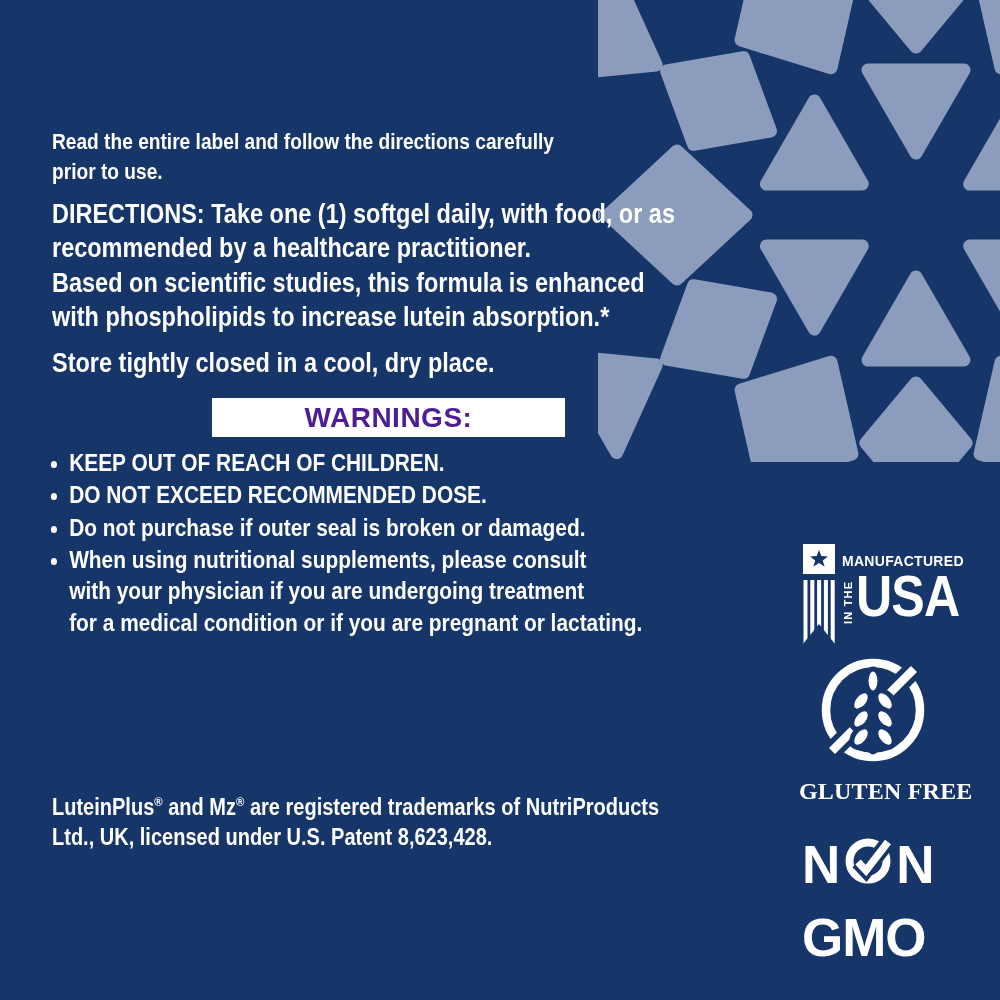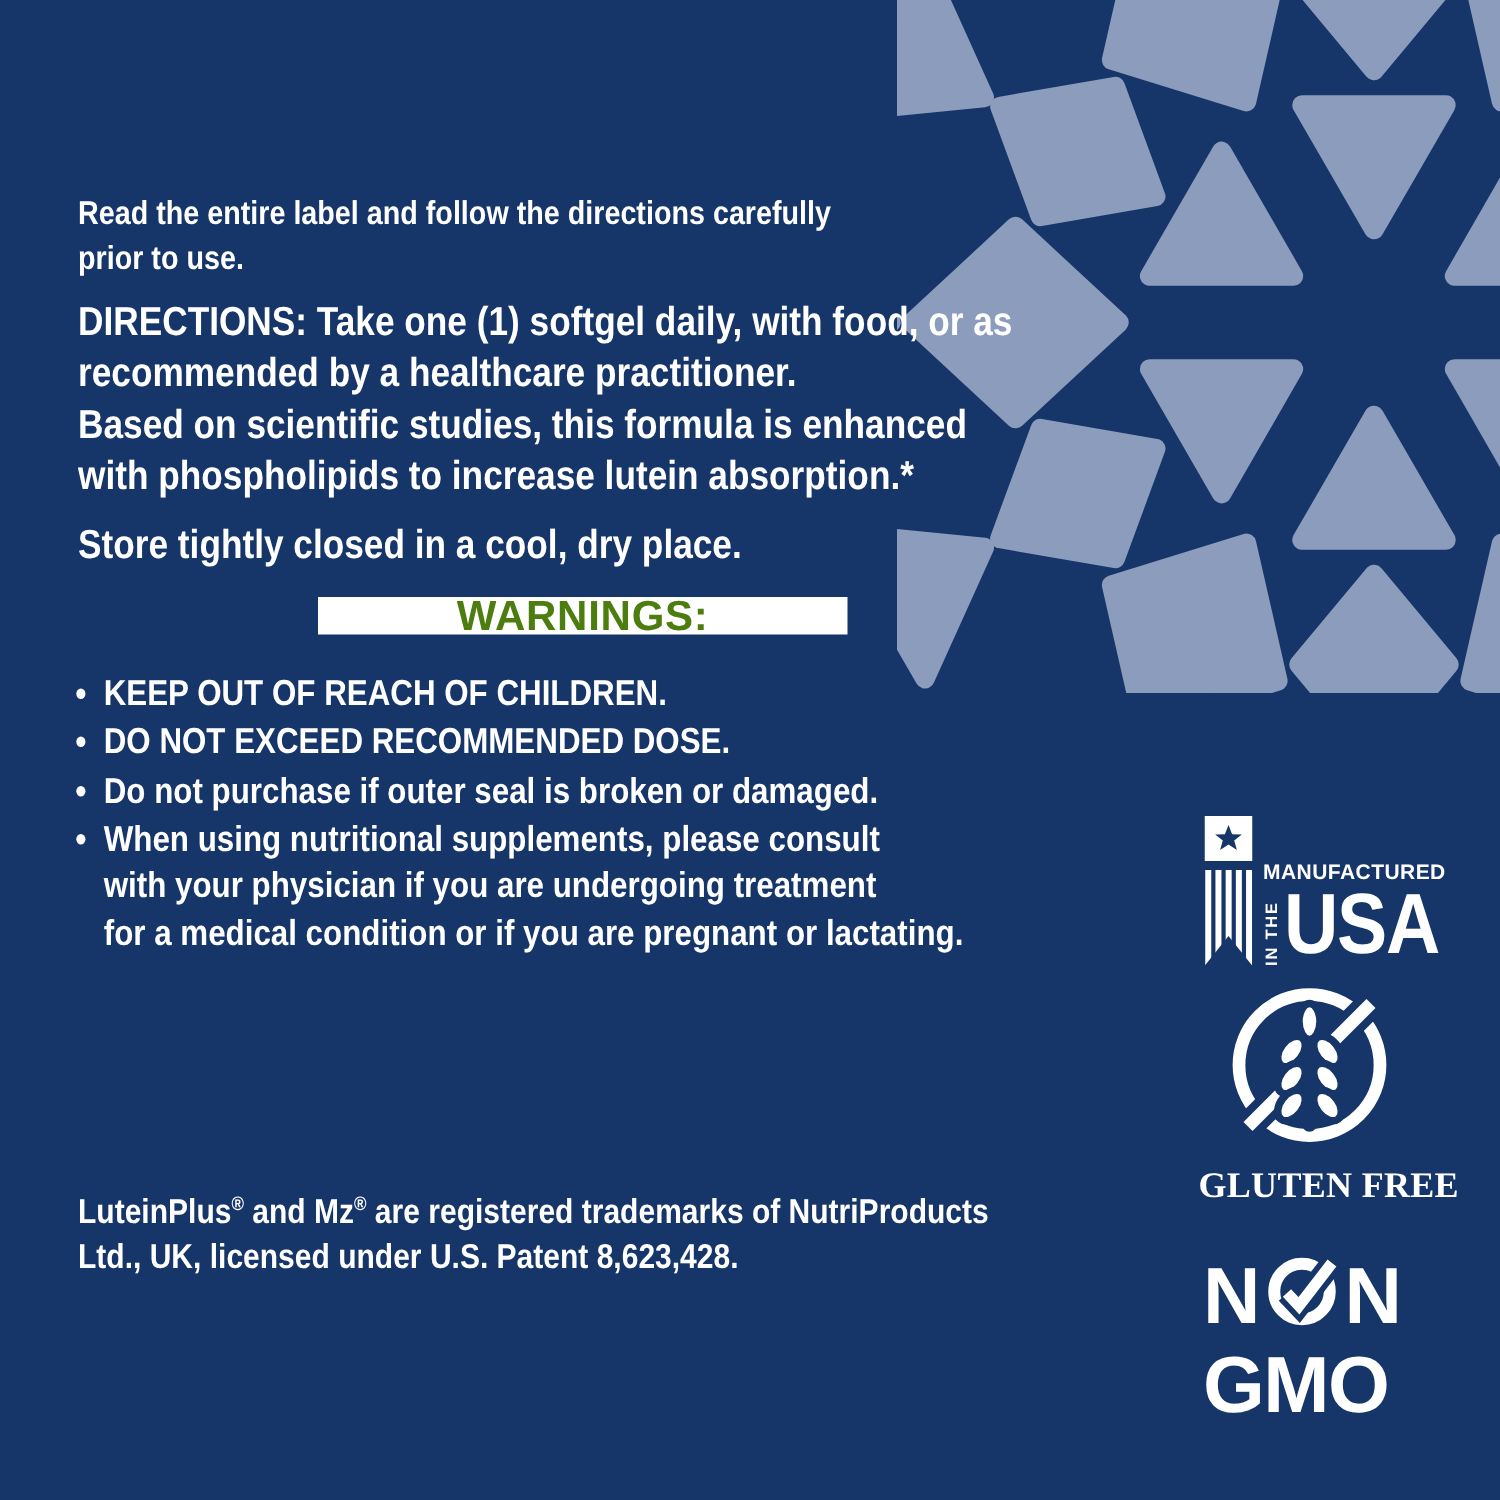--- a/index.html
+++ b/index.html
@@ -10,54 +10,54 @@
   }
   .abs{position:absolute;}
   .pattern{position:absolute;left:598px;top:0;}
   
   .cond{transform:scaleX(0.87);transform-origin:left top;white-space:nowrap;}
   .read{left:52px;top:127px;font-size:22px;line-height:30px;}
   .dir{left:52px;top:198px;font-size:27px;line-height:33.5px;}
   .enh{left:52px;top:267px;font-size:27px;line-height:33.5px;}
   .store{left:52px;top:347px;font-size:27px;line-height:33px;}
   .warnings-box{
-    left:212px;top:398px;width:353px;height:25px;background:#ffffff;color:#4d7c0f;
+    left:212px;top:398px;width:353px;height:39px;background:#ffffff;color:#4c1d95;
     display:flex;align-items:center;justify-content:center;
     font-size:28px;letter-spacing:0.5px;
   }
   ul.warnings{
     left:50px;top:447px;margin:0;padding-left:22px;list-style:disc outside;
     font-size:24px;line-height:31.5px;width:760px;
   }
   ul.warnings li{margin-bottom:0.8px;}
   .disclaimer{
     left:44px;top:657px;width:700px;box-sizing:border-box;
     border:3px solid #ffffff;padding:10px 13px 9px 13px;
   }
   .disclaimer .txt{font-size:26px;line-height:33px;}
   .trademark{left:52px;top:792px;font-size:23px;line-height:30px;}
   .trademark sup{font-size:13px;vertical-align:super;line-height:0;}
   
-  .usa-badge{left:803px;top:544px;display:flex;align-items:flex-end;}
+  .usa-badge{left:803px;top:544px;display:flex;}
   .usa-text{margin-left:7px;}
   .manufactured{font-size:14px;letter-spacing:0.3px;margin-top:9px;white-space:nowrap;}
   .usa-row{display:flex;align-items:flex-start;margin-top:1px;}
   .in-the{
     display:inline-block;writing-mode:vertical-rl;transform:rotate(180deg);
     font-size:11px;letter-spacing:1.2px;height:52px;margin:2px 2px 0 0;white-space:nowrap;
   }
   .usa-big{display:inline-block;font-size:57px;line-height:52px;letter-spacing:-1px;
     transform:scaleX(0.88);transform-origin:left top;white-space:nowrap;}
   .gf-icon{left:819px;top:656px;}
   .gf-text{left:799px;top:778px;width:150px;text-align:center;font-size:24px;letter-spacing:0.2px;white-space:nowrap;font-family:Liberation Serif, serif;}
   .nongmo{left:802px;top:836px;width:170px;}
   .nongmo-line1{display:flex;align-items:center;height:56px;}
   .nongmo-line1 .n{font-size:53px;line-height:53px;}
   .nongmo-line1 svg{margin:-6px 1px 0 1px;}
-  .nongmo-line2{font-size:53px;line-height:53px;letter-spacing:-1px;margin-top:5px;}
+  .nongmo-line2{font-size:53px;line-height:53px;letter-spacing:-1px;margin-top:19px;}
 </style>
 </head>
 <body>
 
 <div class="label">
 
   <svg class="pattern" width="402" height="462" viewBox="0 0 402 462" aria-hidden="true">
     <g transform="translate(318,215)" fill="#8C9CBD" stroke="#8C9CBD" stroke-width="13" stroke-linejoin="round">
 
       <g>

